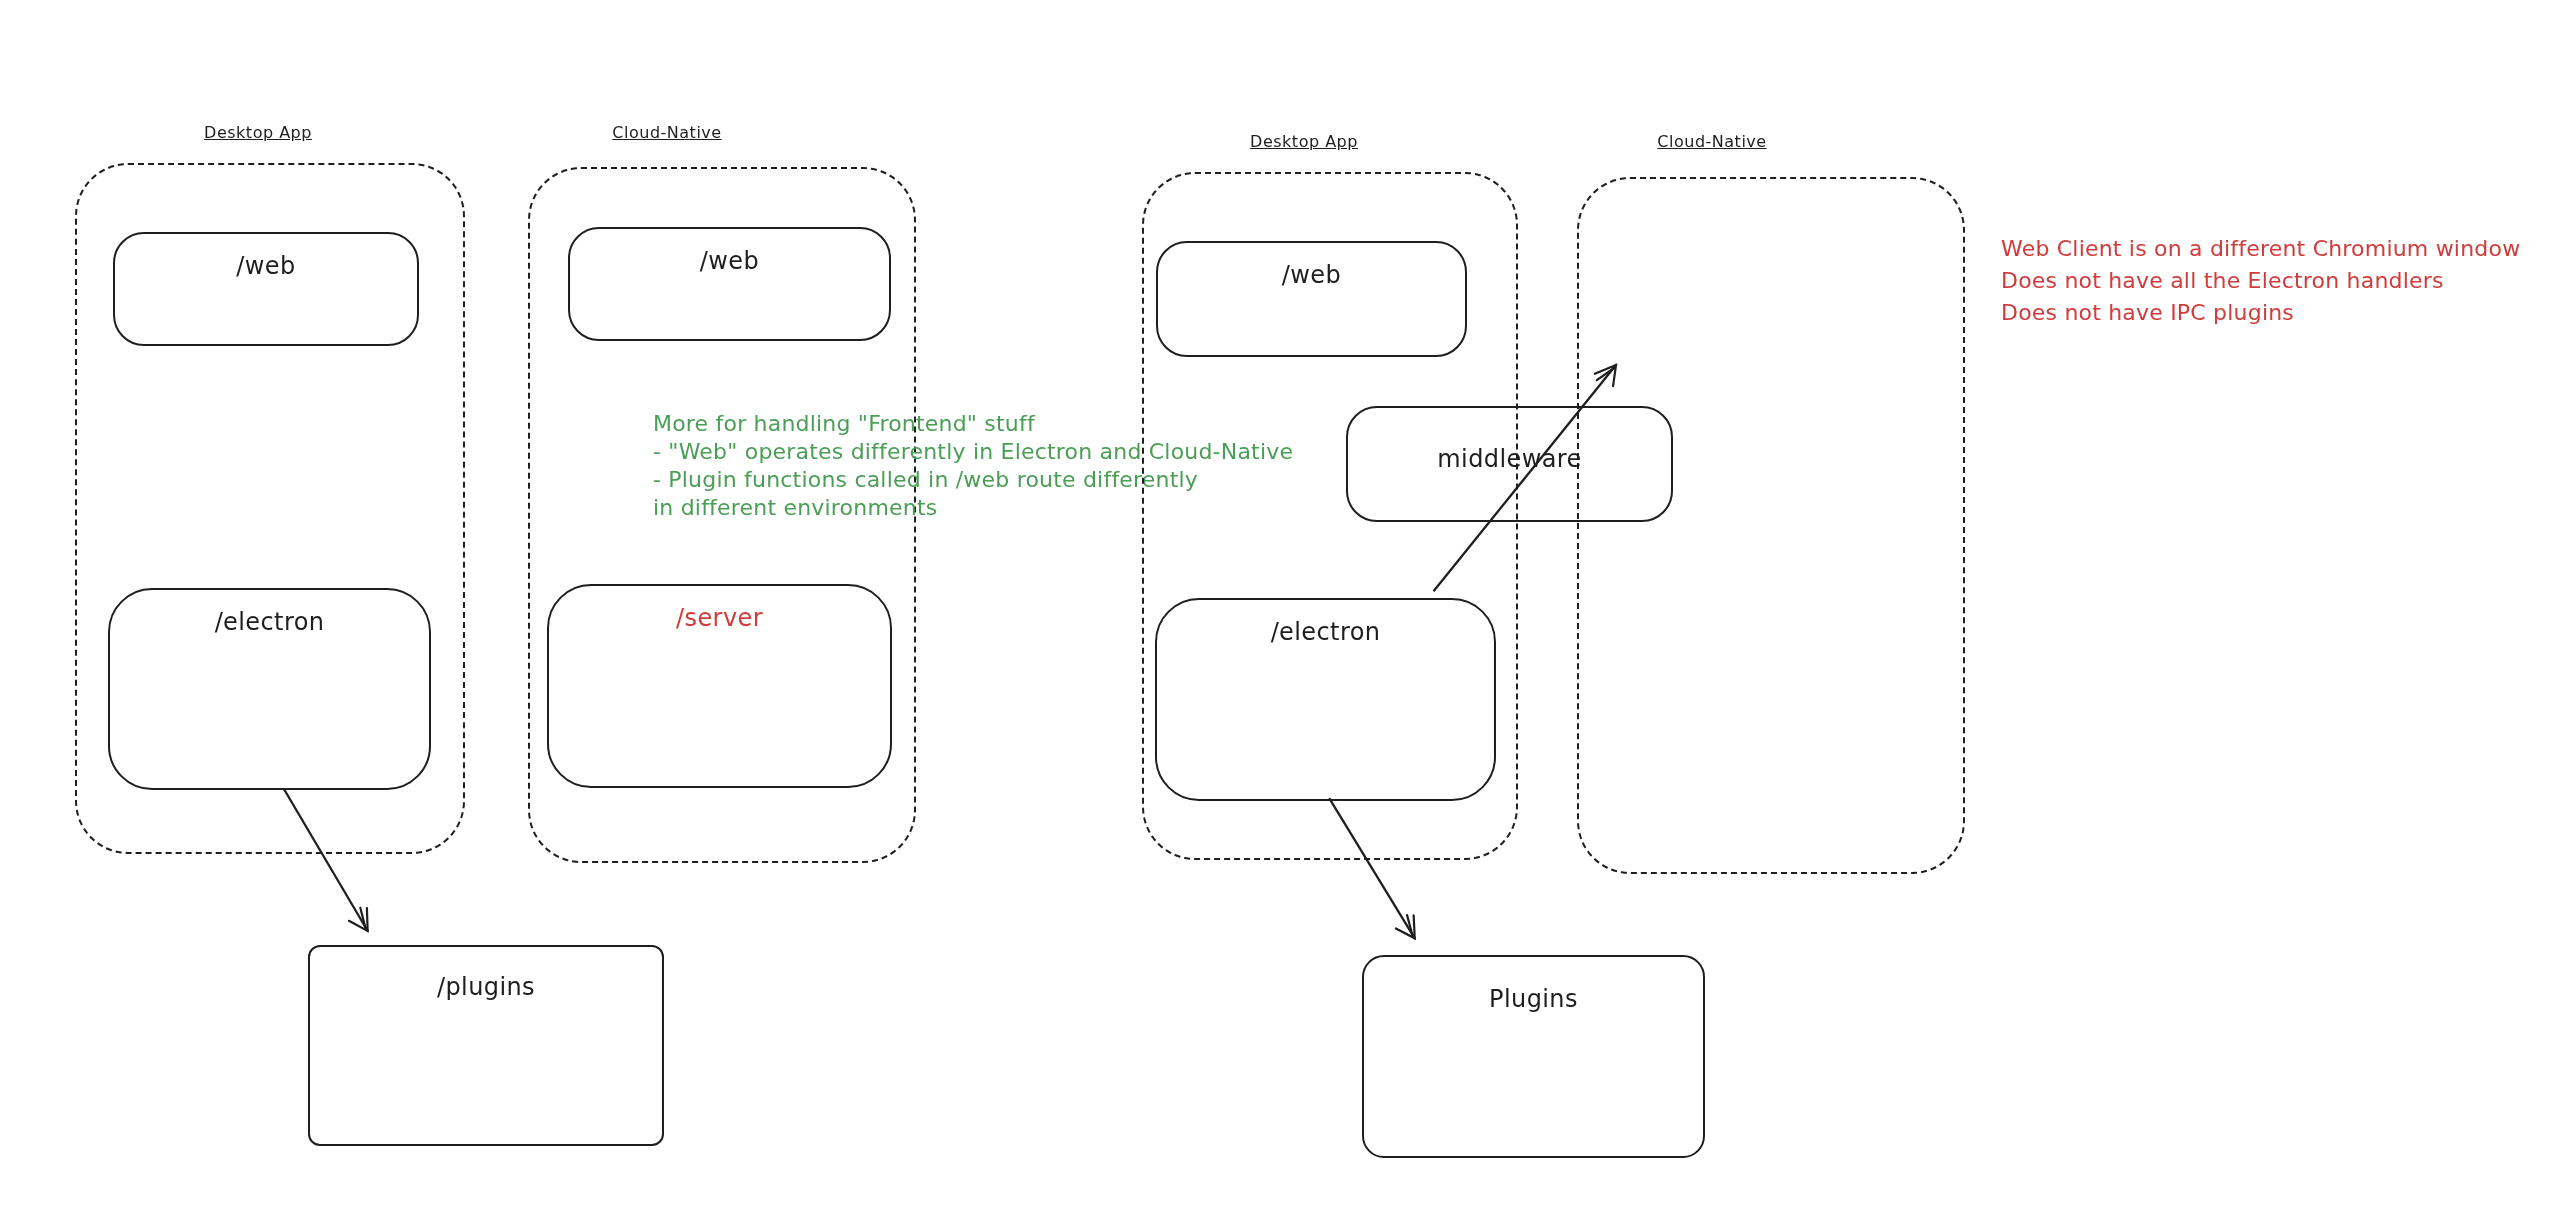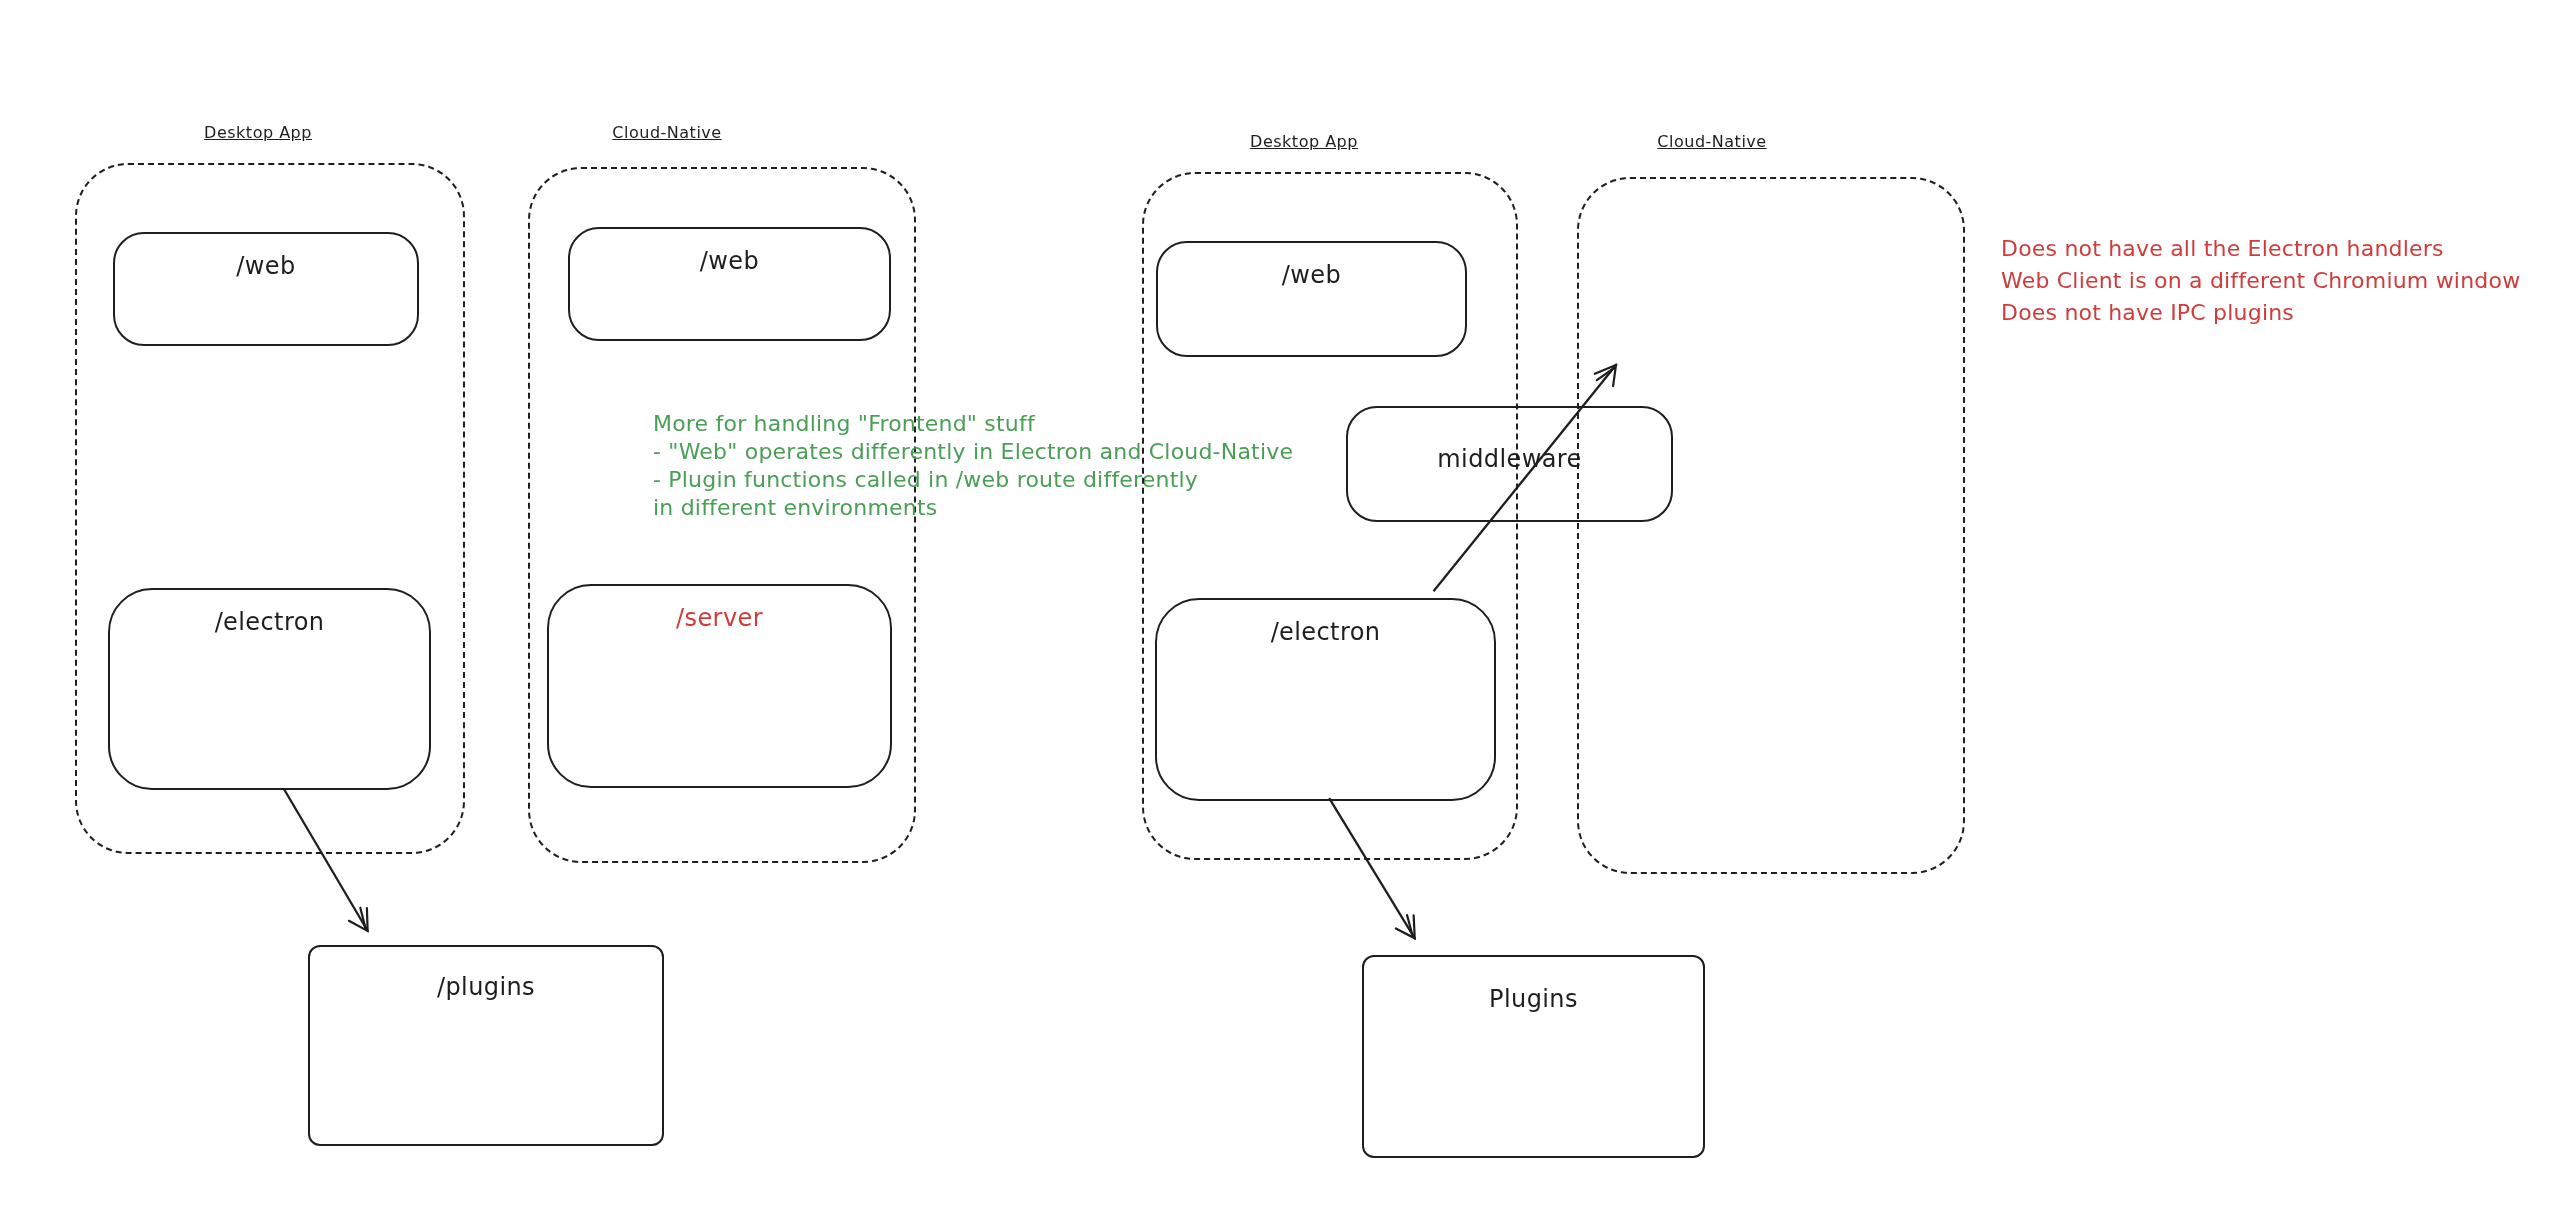--- a/index.html
+++ b/index.html
@@ -111,27 +111,27 @@
 
   <div class="node" style="left:1346px;top:406px;width:323px;height:112px;border-radius:31px;">
     <div class="node-label" style="top:37px;">middleware</div>
   </div>
 
   <div class="node" style="left:1155px;top:598px;width:337px;height:199px;border-radius:44px;">
     <div class="node-label">/electron</div>
   </div>
 
 
-  <div class="node" style="left:1362px;top:955px;width:339px;height:199px;border-radius:12px;">
+  <div class="node" style="left:1362px;top:955px;width:339px;height:199px;border-radius:22px;">
     <div class="node-label" style="top:27.5px;">Plugins</div>
   </div>
 
   <div class="note note-red red" style="left:2001px;top:233px;">
+    <div>Web Client is on a different Chromium window</div>
     <div>Does not have all the Electron handlers</div>
-    <div>Web Client is on a different Chromium window</div>
     <div>Does not have IPC plugins</div>
   </div>
 
   <svg id="arrows" width="2576" height="1232" viewBox="0 0 2814 1346">
     <defs>
       <marker id="ah" markerWidth="46" markerHeight="40" refX="1" refY="0" orient="auto" markerUnits="userSpaceOnUse" viewBox="-30 -20 46 40">
         <path d="M -22 -12 L 0 0 L -20 12 M -26 -6 L -2 1" fill="none" stroke="#1e1e1e" stroke-width="2.4" stroke-linecap="round"></path>
       </marker>
     </defs>
     <line x1="310" y1="862" x2="402" y2="1018" stroke="#1e1e1e" stroke-width="2.5" marker-end="url(#ah)"></line>

